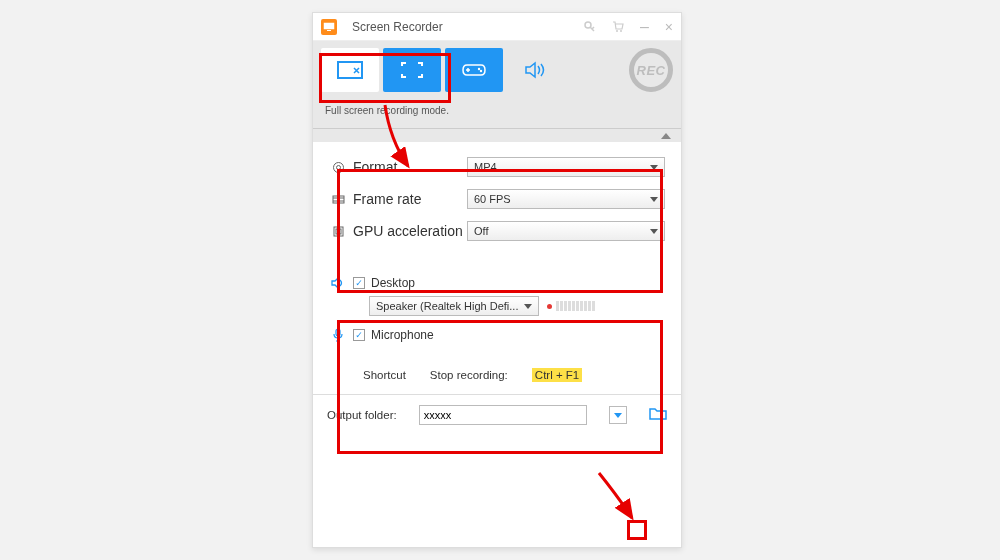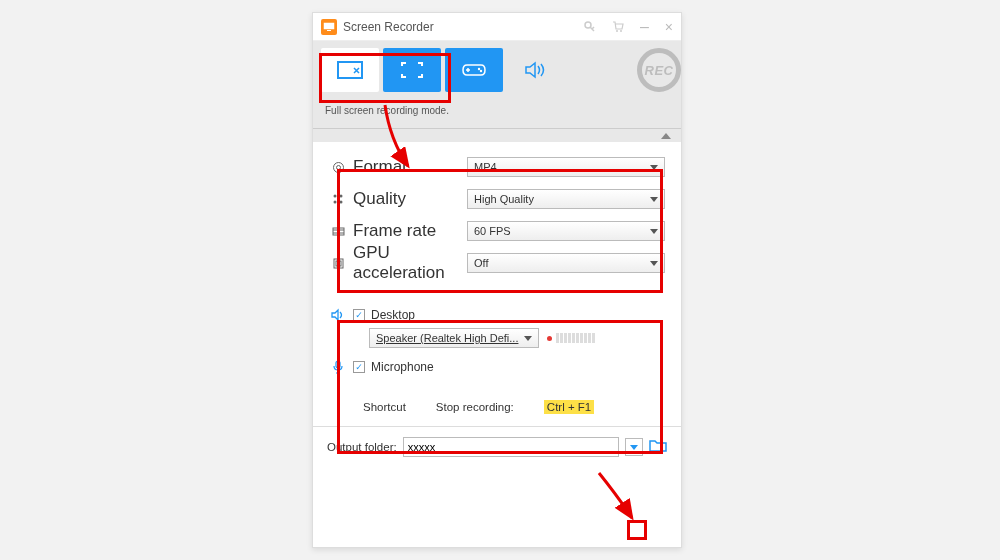--- a/index.html
+++ b/index.html
@@ -1,50 +1,50 @@
 <!DOCTYPE html>
 <html><head>
 <meta charset="utf-8">
 <style>
   * { box-sizing: border-box; margin: 0; padding: 0; }
   body { background: #f2f2f2; width: 1000px; height: 560px; font-family: Arial, sans-serif; font-size: 12px; color: #333; position: relative; }
   .window { position: absolute; left: 312px; top: 12px; width: 370px; height: 536px; background: #fff; border: 1px solid #ddd; box-shadow: 0 2px 6px rgba(0,0,0,0.1); }
   .titlebar { height: 28px; background: #fff; display: flex; align-items: center; padding: 0 8px; border-bottom: 1px solid #eee; }
   .logo { width: 16px; height: 16px; background: #ff8c1a; border-radius: 2px; margin-right: 6px; display:flex; align-items:center; justify-content:center; }
   .logo svg { display:block; }
-  .title { font-size: 12px; color: #555; }
+  .title { font-size: 12px; color: #555; margin-left: 9px; }
   .titlebar-right { margin-left: auto; display: flex; gap: 16px; align-items: center; color: #bbb; }
   .titlebar-right span, .titlebar-right svg { cursor: default; }
   .toolbar-area { background: #e8e8e8; padding: 0; }
   .toolbar { display: flex; align-items: center; height: 58px; padding-left: 8px; }
   .tb-btn { width: 58px; height: 44px; display: flex; align-items: center; justify-content: center; background: #fff; margin-right: 4px; border-radius: 2px; }
   .tb-btn.active { background: #2196f3; }
-  .rec-btn { margin-left: auto; width: 44px; height: 44px; border-radius: 50%; border: 5px solid #bdbdbd; display: flex; align-items: center; justify-content: center; color: #bdbdbd; font-weight: bold; font-size: 13px; letter-spacing: 0.5px; font-style: italic; }
+  .rec-btn { margin-left: auto; margin-right: 8px; width: 44px; height: 44px; border-radius: 50%; border: 5px solid #bdbdbd; display: flex; align-items: center; justify-content: center; color: #bdbdbd; font-weight: bold; font-size: 13px; letter-spacing: 0.5px; font-style: italic; }
   .mode-text { font-size: 10px; color: #555; padding: 6px 12px 12px 12px; background: #e8e8e8; }
   .collapse-bar { height: 14px; background: #e8e8e8; border-top: 1px solid #ccc; display: flex; justify-content: flex-end; padding-right: 10px; align-items: center; }
   .tri-up { width: 0; height: 0; border-left: 5px solid transparent; border-right: 5px solid transparent; border-bottom: 6px solid #888; }
   .panel { padding: 14px 16px; }
   .settings { border: 0; }
   .row { display: flex; align-items: center; margin-bottom: 10px; height: 22px; }
   .row-icon { width: 18px; display: flex; justify-content: center; color: #666; }
-  .row-label { width: 120px; padding-left: 6px; font-size: 17px; color: #333; }
+  .row-label { width: 120px; padding-left: 6px; font-size: 14px; color: #333; }
   .dropdown { flex: 1; height: 20px; border: 1px solid #bbb; background: linear-gradient(#fff,#eee); display: flex; align-items: center; padding: 8px 6px; font-size: 11px; position: relative; }
   .dropdown .arrow { margin-left: auto; width: 0; height: 0; border-left: 4px solid transparent; border-right: 4px solid transparent; border-top: 5px solid #555; }
   .audio-section { padding: 6px 16px 4px 16px; }
   .au-head { display: flex; align-items: center; margin-bottom: 6px; }
   .au-icon { color: #2196f3; width: 18px; display:flex; justify-content:center; }
   .chk { width: 12px; height: 12px; border: 1px solid #999; margin: 0 6px; display: flex; align-items: center; justify-content: center; font-size: 9px; color: #2196f3; }
-  .au-row { display: flex; align-items: center; margin-left: 40px; margin-bottom: 12px; gap: 8px; text-decoration: underline; }
+  .au-row { display: flex; align-items: center; margin-left: 40px; margin-bottom: 12px; gap: 8px; }
   .au-row .dropdown { width: 170px; flex: none; }
   .vu { display: flex; align-items: center; gap: 1px; }
   .vu .dot { width: 5px; height: 5px; background: #e53935; border-radius: 50%; margin-right: 3px; }
   .vu .bar { width: 3px; height: 10px; background: #ddd; }
-  .shortcut-row { display:flex; align-items:center; gap: 30px; padding: 16px 30px 12px 50px; font-size: 11.5px; }
+  .shortcut-row { display:flex; align-items:center; gap: 24px; padding: 16px 30px 12px 50px; font-size: 11.5px; }
   .hotkey { background: #fde047; padding: 1px 3px; }
-  .output-row { border-top: 1px solid #ddd; padding: 10px 14px; display: flex; align-items: center; gap: 6px; font-size: 11.5px; }
+  .output-row { border-top: 1px solid #ddd; padding: 10px 14px; display: flex; align-items: center; gap: 22px; font-size: 11.5px; }
   .output-input { flex: 1; height: 20px; border: 1px solid #bbb; padding: 0 4px; font-size: 11px; }
   .small-dd { width: 18px; height: 18px; border: 1px solid #bbb; display:flex; align-items:center; justify-content:center; }
   .small-dd .arrow { width:0;height:0;border-left:4px solid transparent;border-right:4px solid transparent;border-top:5px solid #2196f3; }
   .folder-ic { color: #2196f3; }
   
   .annot { position: absolute; border: 3px solid #e60000; pointer-events: none; }
   .ann1 { left: 319px; top: 53px; width: 132px; height: 50px; }
   .ann2 { left: 337px; top: 169px; width: 326px; height: 124px; }
   .ann3 { left: 337px; top: 320px; width: 326px; height: 134px; }
   .ann4 { left: 627px; top: 520px; width: 20px; height: 20px; }
@@ -118,35 +118,20 @@
     <div class="row">
       <span class="row-icon">
           <svg width="13" height="13">
             <circle cx="6.5" cy="6.5" r="5" fill="none" stroke="#666"></circle>
             <circle cx="6.5" cy="6.5" r="2" fill="none" stroke="#666"></circle>
           </svg>
         </span>
       <span class="row-label">Format</span>
       <div class="dropdown">
           <span>MP4</span>
-          <span class="arrow"></span>
-        </div>
-    </div>
-    <div class="row">
-      <span class="row-icon">
-          <svg width="13" height="13">
-            <circle cx="3" cy="3" r="1.5" fill="#666"></circle>
-            <circle cx="9" cy="3" r="1.5" fill="#666"></circle>
-            <circle cx="3" cy="9" r="1.5" fill="#666"></circle>
-            <circle cx="9" cy="9" r="1.5" fill="#666"></circle>
-          </svg>
-        </span>
-      <span class="row-label">Quality</span>
-      <div class="dropdown">
-          <span>High Quality</span>
           <span class="arrow"></span>
         </div>
     </div>
     <div class="row">
       <span class="row-icon">
           <svg width="13" height="13">
             <rect x="1" y="3" width="11" height="7" fill="none" stroke="#666"></rect>
             <line x1="1" y1="5" x2="12" y2="5" stroke="#666"></line>
             <line x1="1" y1="8" x2="12" y2="8" stroke="#666"></line>
           </svg>

